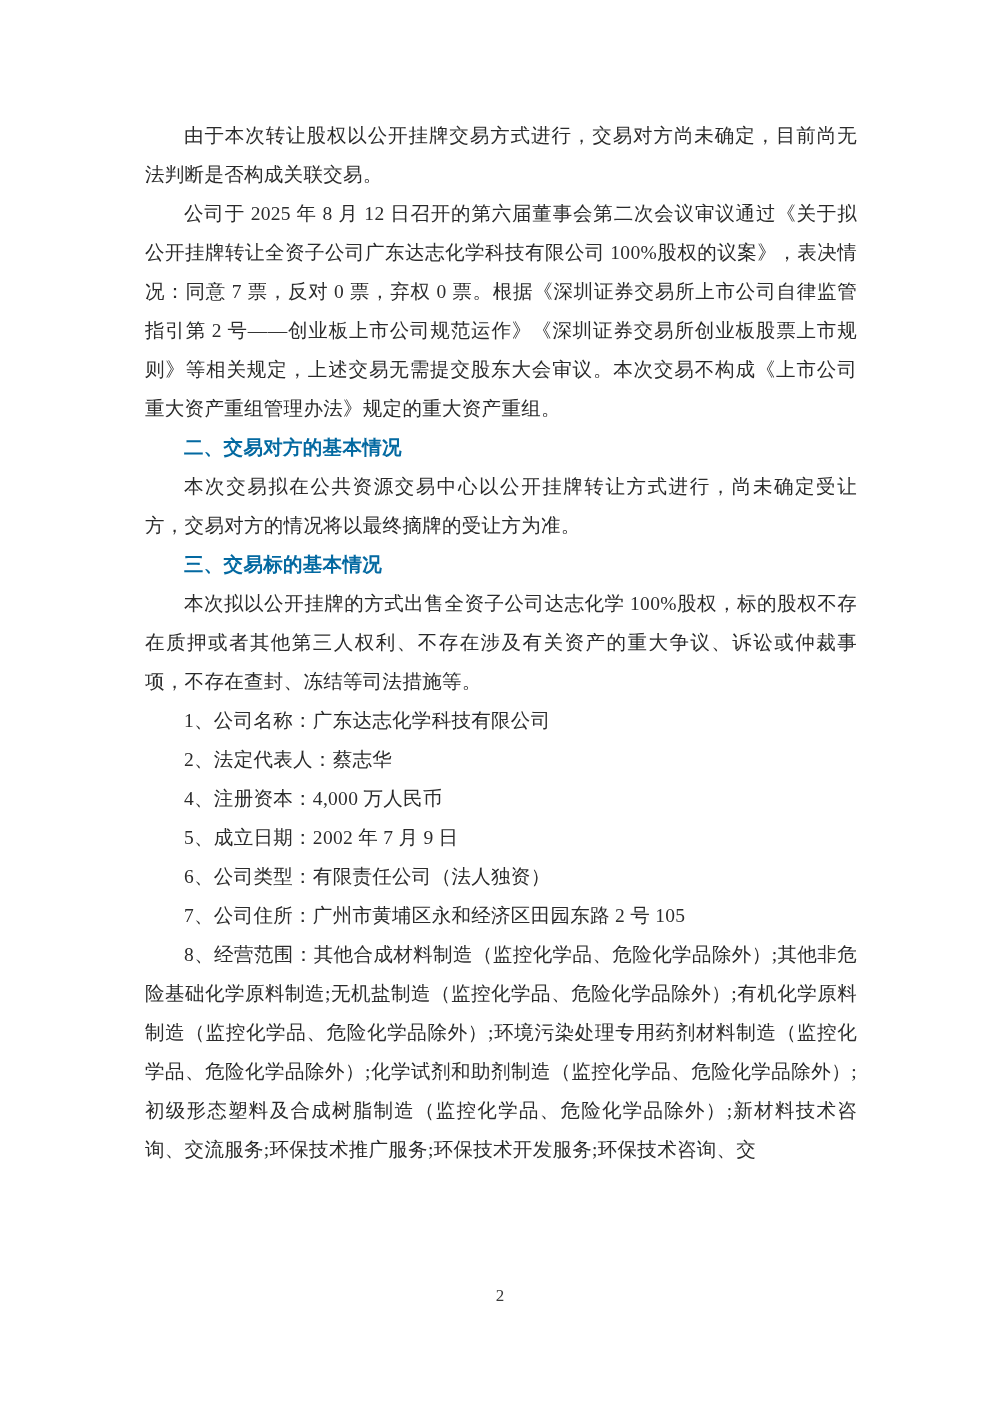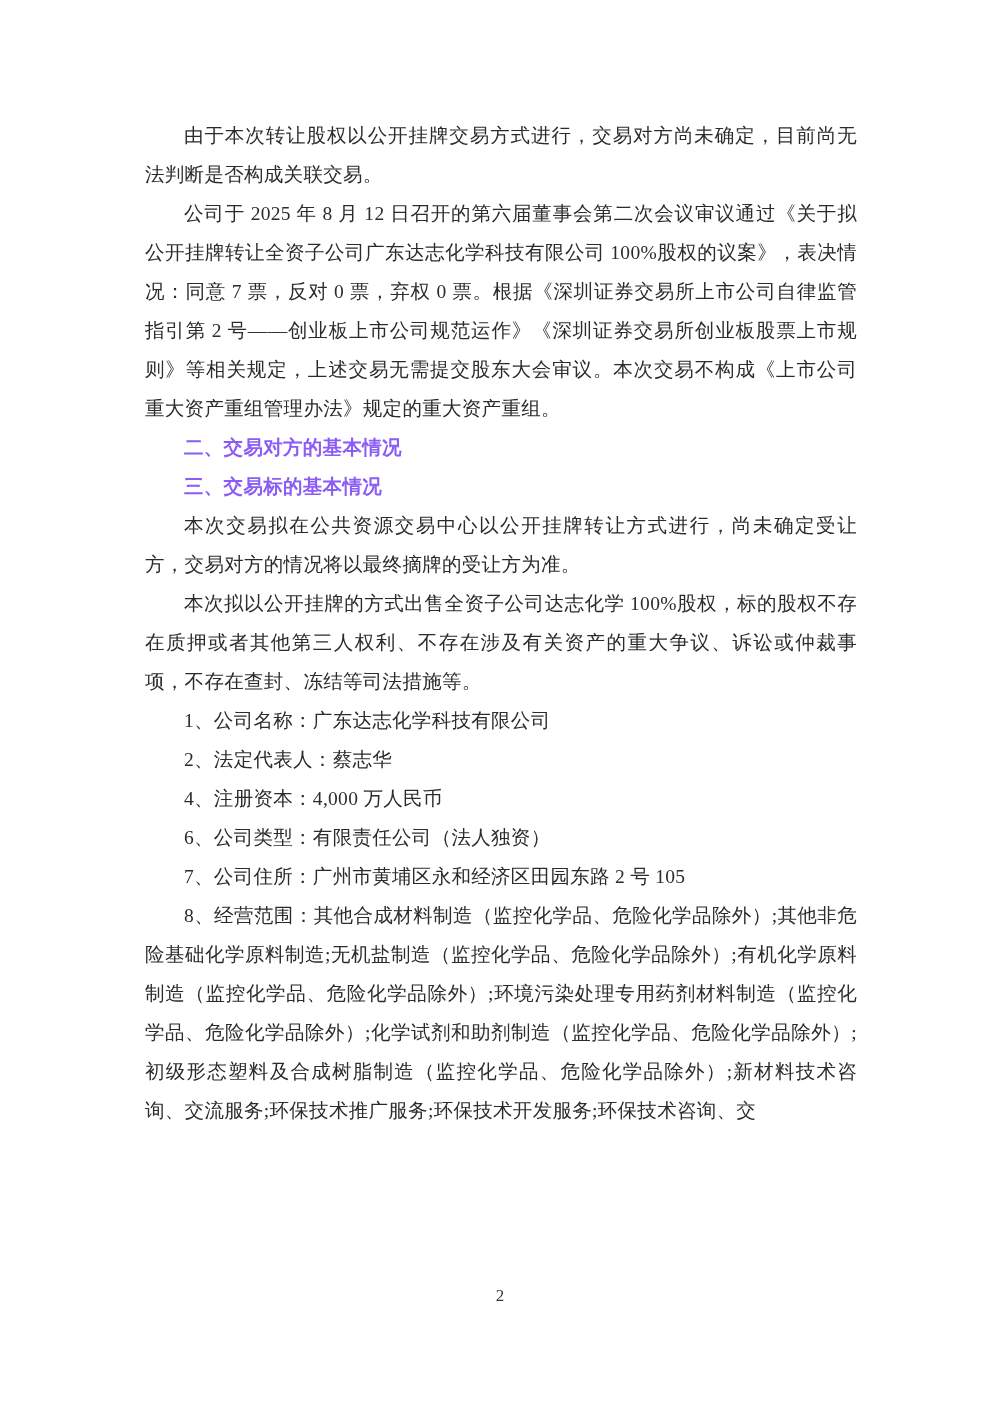--- a/index.html
+++ b/index.html
@@ -26,45 +26,46 @@
     text-align: justify;
     letter-spacing: 0.3px;
   }
   .para {
     margin: 0;
     text-indent: 2em;
   }
   .para.heading {
     font-weight: bold;
     text-align: left;
-    color: #8b5cf6;
+    color: #0369a1;
   }
   .page-number {
     position: absolute;
     left: 0;
     top: 1286px;
     width: 100%;
     text-align: center;
     font-size: 17px;
     color: #3a3a3a;
     font-family: "Liberation Serif", "DejaVu Serif", serif;
   }
 </style>
 </head>
 <body>
 
 <div class="page">
   <div class="doc-body" id="doc-body">
       <div class="para body">由于本次转让股权以公开挂牌交易方式进行，交易对方尚未确定，目前尚无法判断是否构成关联交易。</div>
       <div class="para body">公司于 2025 年 8 月 12 日召开的第六届董事会第二次会议审议通过《关于拟公开挂牌转让全资子公司广东达志化学科技有限公司 100%股权的议案》，表决情况：同意 7 票，反对 0 票，弃权 0 票。根据《深圳证券交易所上市公司自律监管指引第 2 号——创业板上市公司规范运作》《深圳证券交易所创业板股票上市规则》等相关规定，上述交易无需提交股东大会审议。本次交易不构成《上市公司重大资产重组管理办法》规定的重大资产重组。</div>
       <div class="para heading">二、交易对方的基本情况</div>
+      <div class="para body">本次交易拟在公共资源交易中心以公开挂牌转让方式进行，尚未确定受让方，交易对方的情况将以最终摘牌的受让方为准。</div>
       <div class="para heading">三、交易标的基本情况</div>
-      <div class="para body">本次交易拟在公共资源交易中心以公开挂牌转让方式进行，尚未确定受让方，交易对方的情况将以最终摘牌的受让方为准。</div>
       <div class="para body">本次拟以公开挂牌的方式出售全资子公司达志化学 100%股权，标的股权不存在质押或者其他第三人权利、不存在涉及有关资产的重大争议、诉讼或仲裁事项，不存在查封、冻结等司法措施等。</div>
       <div class="para item">1、公司名称：广东达志化学科技有限公司</div>
       <div class="para item">2、法定代表人：蔡志华</div>
       <div class="para item">4、注册资本：4,000 万人民币</div>
+      <div class="para item">5、成立日期：2002 年 7 月 9 日</div>
       <div class="para item">6、公司类型：有限责任公司（法人独资）</div>
       <div class="para item">7、公司住所：广州市黄埔区永和经济区田园东路 2 号 105</div>
       <div class="para body">8、经营范围：其他合成材料制造（监控化学品、危险化学品除外）;其他非危险基础化学原料制造;无机盐制造（监控化学品、危险化学品除外）;有机化学原料制造（监控化学品、危险化学品除外）;环境污染处理专用药剂材料制造（监控化学品、危险化学品除外）;化学试剂和助剂制造（监控化学品、危险化学品除外）;初级形态塑料及合成树脂制造（监控化学品、危险化学品除外）;新材料技术咨询、交流服务;环保技术推广服务;环保技术开发服务;环保技术咨询、交</div>
     </div>
   <div class="page-number">2</div>
 </div>
 
 </body></html>

